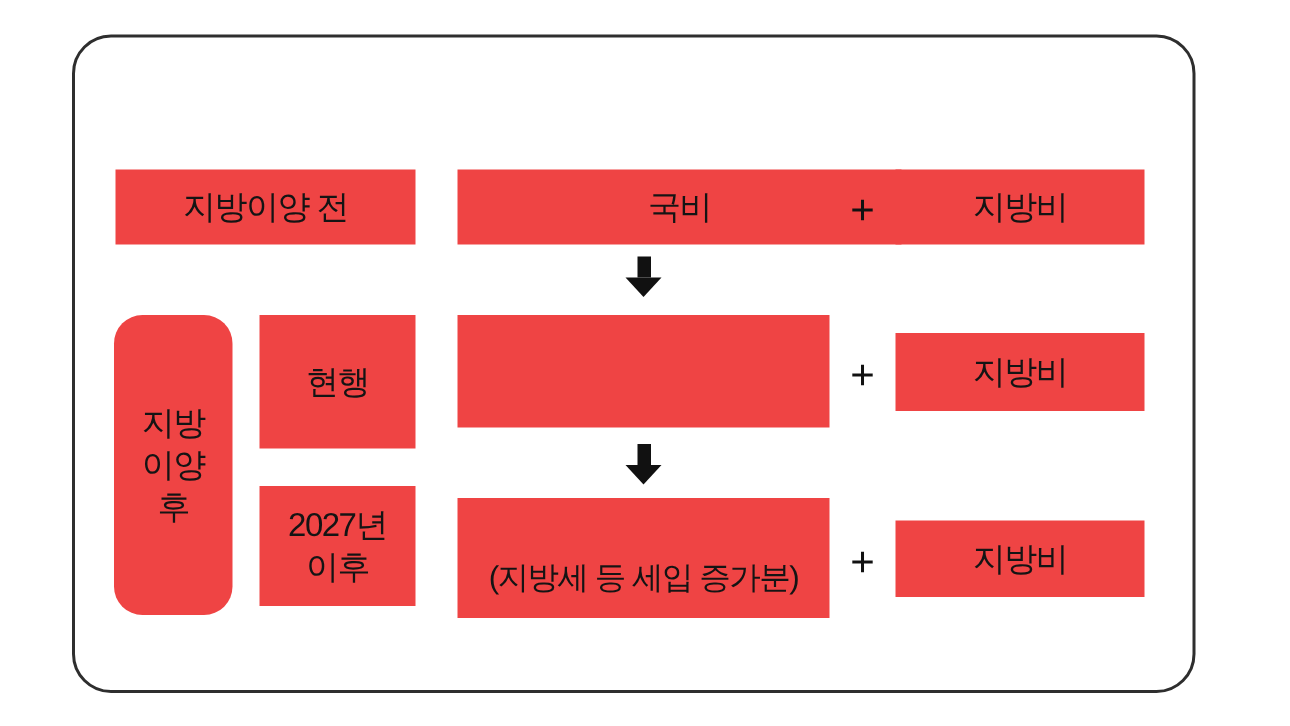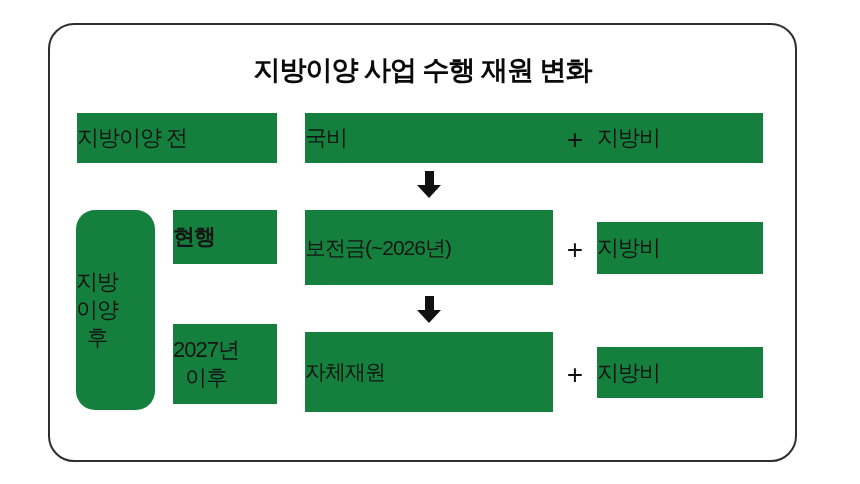--- a/index.html
+++ b/index.html
@@ -32,25 +32,25 @@
     top: 52px;
     width: 749px;
     text-align: center;
     font-size: 27px;
     font-weight: bold;
     letter-spacing: -1px;
     color: #0a0a0a;
   }
   .box {
     position: absolute;
-    background: #15803d;
+    background: #ef4444;
     color: #141414;
     display: flex;
     align-items: center;
-    justify-content: flex-start;
+    justify-content: center;
     text-align: center;
     font-size: 22px;
     letter-spacing: -1px;
     line-height: 28px;
     box-sizing: border-box;
   }
   .plus {
     position: absolute;
     width: 44px;
     text-align: center;
@@ -78,38 +78,37 @@
   }
   
   .b-before-label { left: 77px;  top: 113px; width: 200px; height: 50px; }
   .b-before-src   { left: 305px; top: 113px; width: 296px; height: 50px; }
   .b-before-local { left: 597px; top: 113px; width: 166px; height: 50px; }
   .p1 { left: 553px; top: 124px; }
   .a1 { left: 417px; top: 171px; }
   
   .b-after-label  { left: 76px;  top: 210px; width: 79px;  height: 200px; border-radius: 19px; }
   
-  .b-cur-label    { left: 173px; top: 210px; width: 104px; height: 54px; font-weight: bold; }
+  .b-cur-label    { left: 173px; top: 210px; width: 104px; height: 89px; }
   .b-cur-src      { left: 305px; top: 210px; width: 248px; height: 75px; font-size: 21px; }
   .b-cur-local    { left: 597px; top: 222px; width: 166px; height: 52px; }
   .p2 { left: 553px; top: 234px; }
   .a2 { left: 417px; top: 296px; }
   
   .b-fut-label    { left: 173px; top: 324px; width: 104px; height: 80px; }
   .b-fut-src      { left: 305px; top: 332px; width: 248px; height: 80px; font-size: 21px; }
   .b-fut-local    { left: 597px; top: 347px; width: 166px; height: 51px; }
   .p3 { left: 553px; top: 359px; }
 </style>
 </head>
 <body>
 
 <div class="stage">
   <div class="frame"></div>
 
-  <div class="title">지방이양 사업 수행 재원 변화</div>
 
   <div class="box b-before-label">
     <span>지방이양 전</span>
   </div>
   <div class="box b-before-src">
     <span>국비</span>
   </div>
   <div class="plus p1">+</div>
   <div class="box b-before-local">
     <span>지방비</span>
@@ -126,41 +125,42 @@
       <span>이양</span><br>
       <span>후</span>
     </span>
   </div>
 
   <div class="box b-cur-label">
     <span>현행</span>
   </div>
   <div class="box b-cur-src">
     <span>
-      <span>보전금(~2026년)</span><br>
+      <br>
     </span>
   </div>
   <div class="plus p2">+</div>
   <div class="box b-cur-local">
     <span>지방비</span>
   </div>
 
   <div class="arrow a2">
     <div class="stem"></div>
     <div class="head"></div>
   </div>
 
   <div class="box b-fut-label">
     <span>
       <span>2027년</span><br>
       <span>이후</span>
     </span>
   </div>
   <div class="box b-fut-src">
     <span>
-      <span>자체재원</span><br>
+      <br>
+      <span>(지방세 등 세입 증가분)</span>
     </span>
   </div>
   <div class="plus p3">+</div>
   <div class="box b-fut-local">
     <span>지방비</span>
   </div>
 </div>
 
 </body></html>

